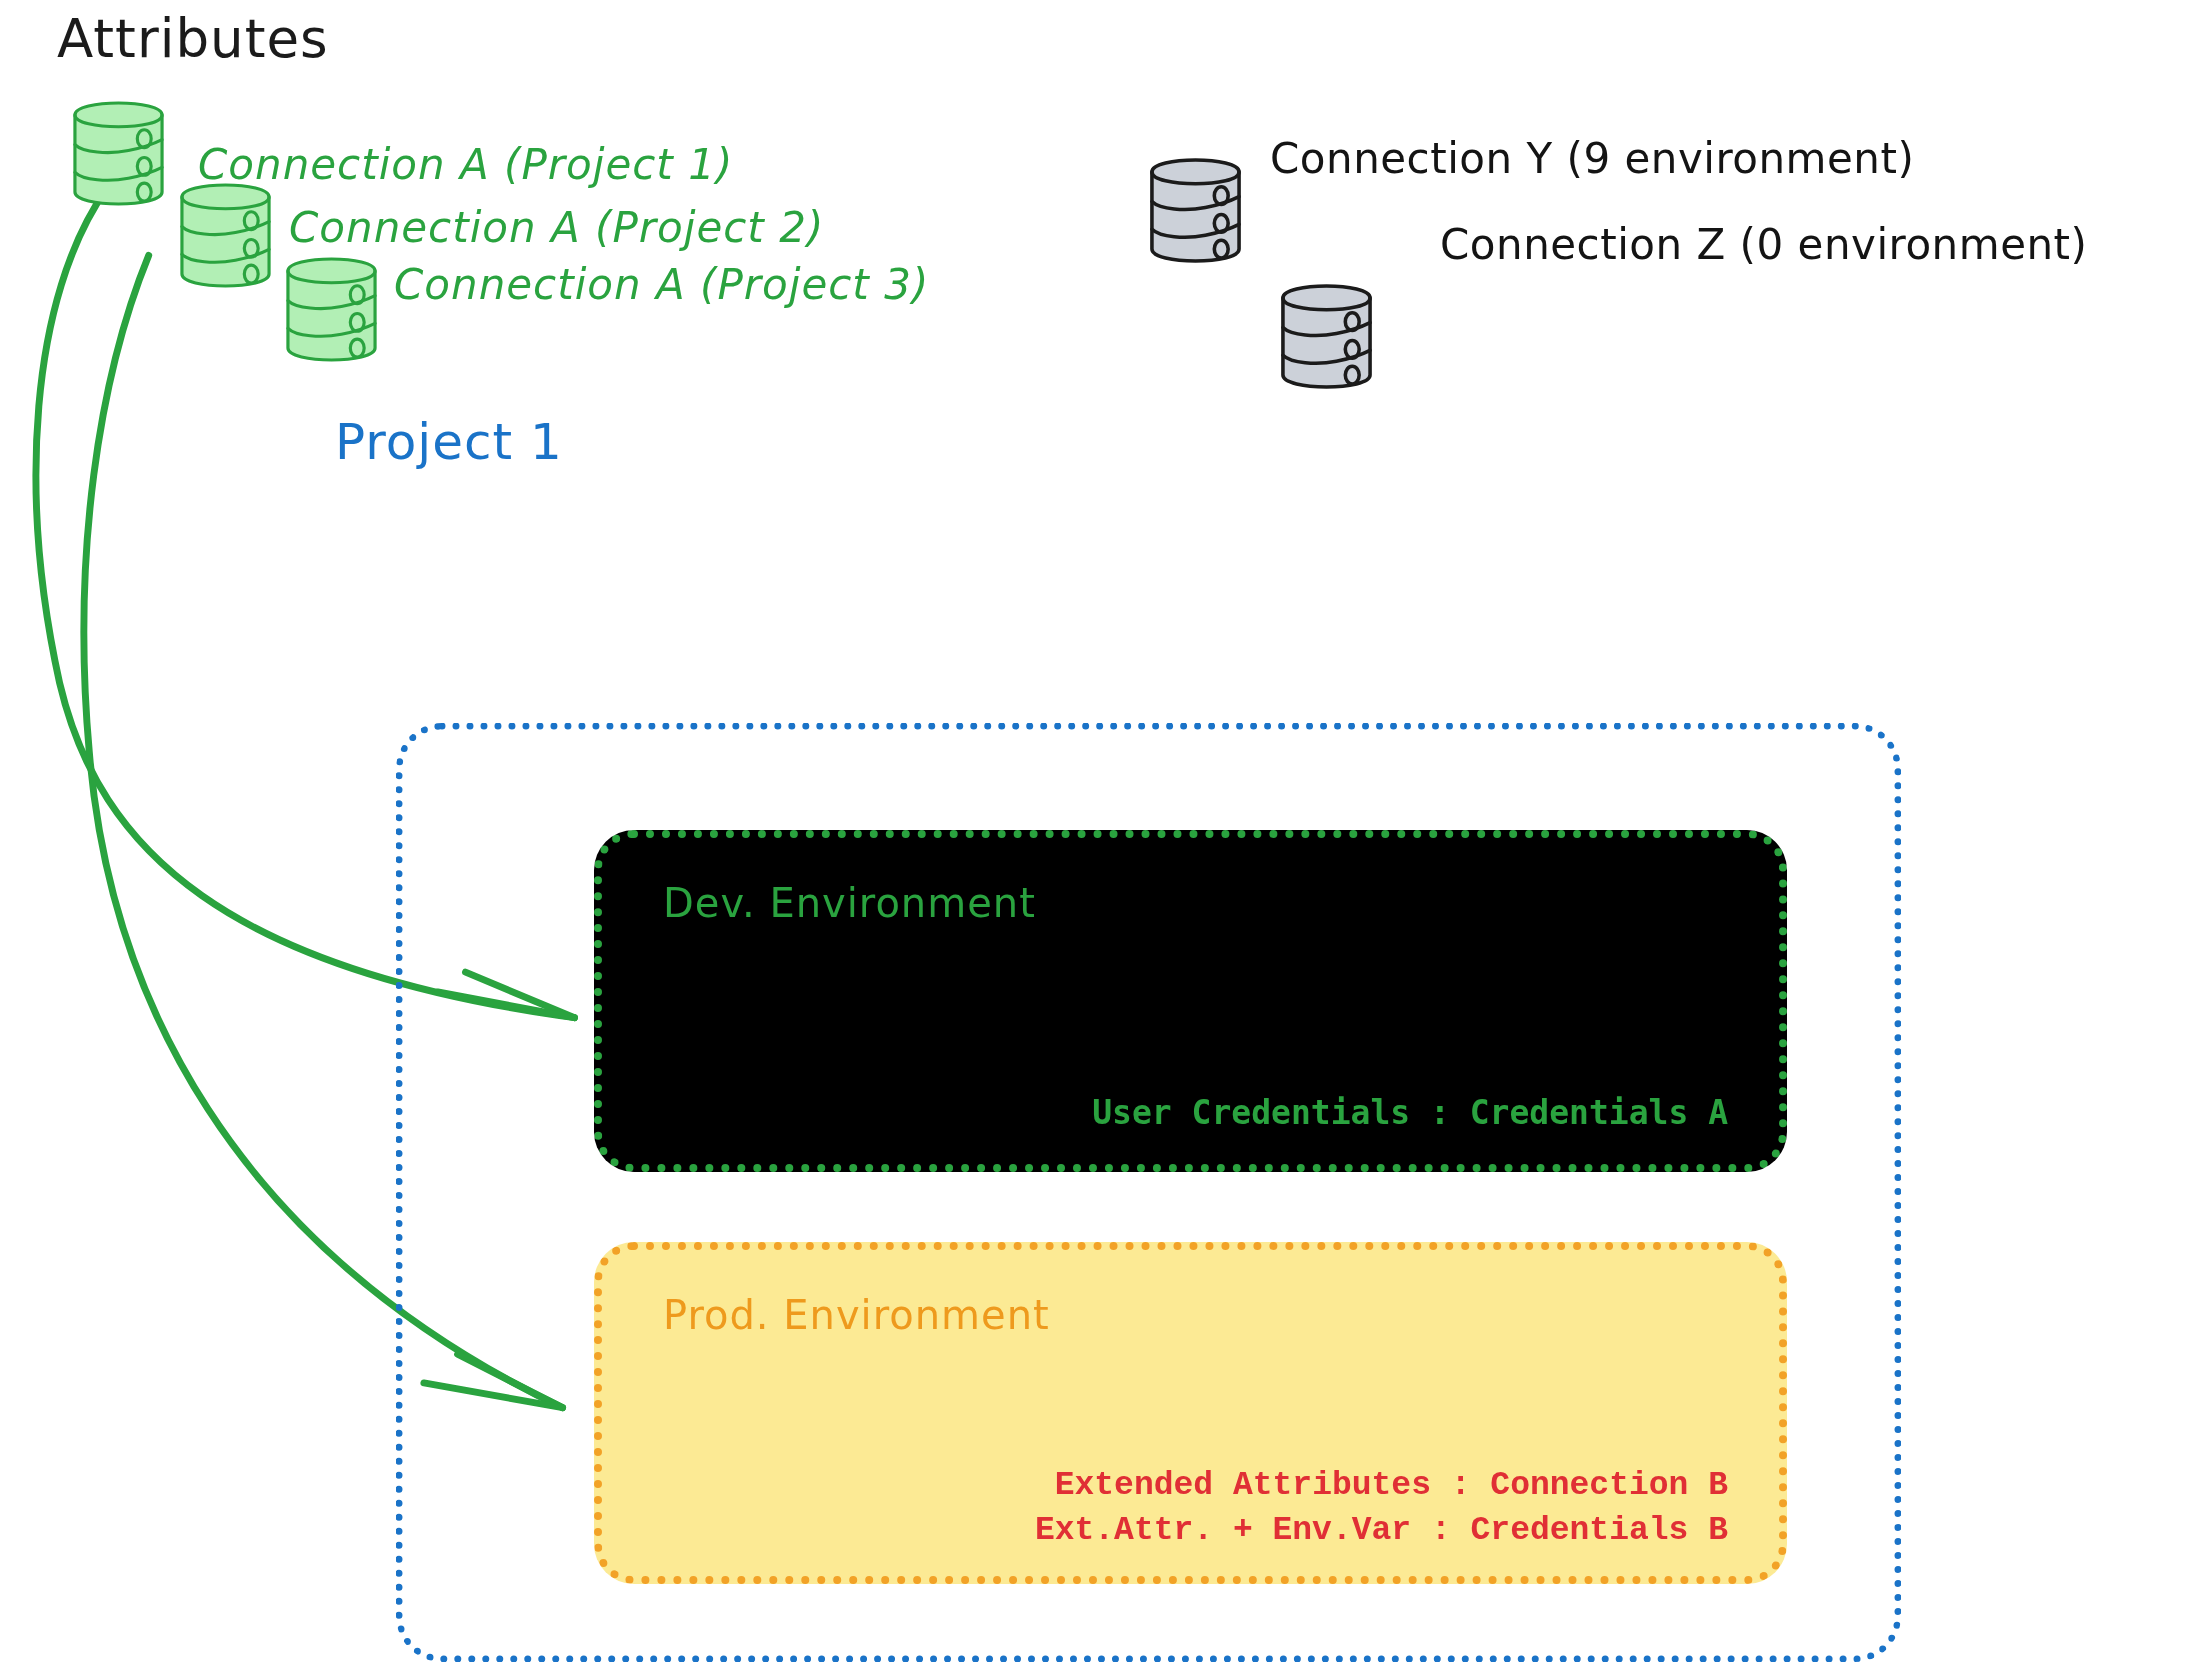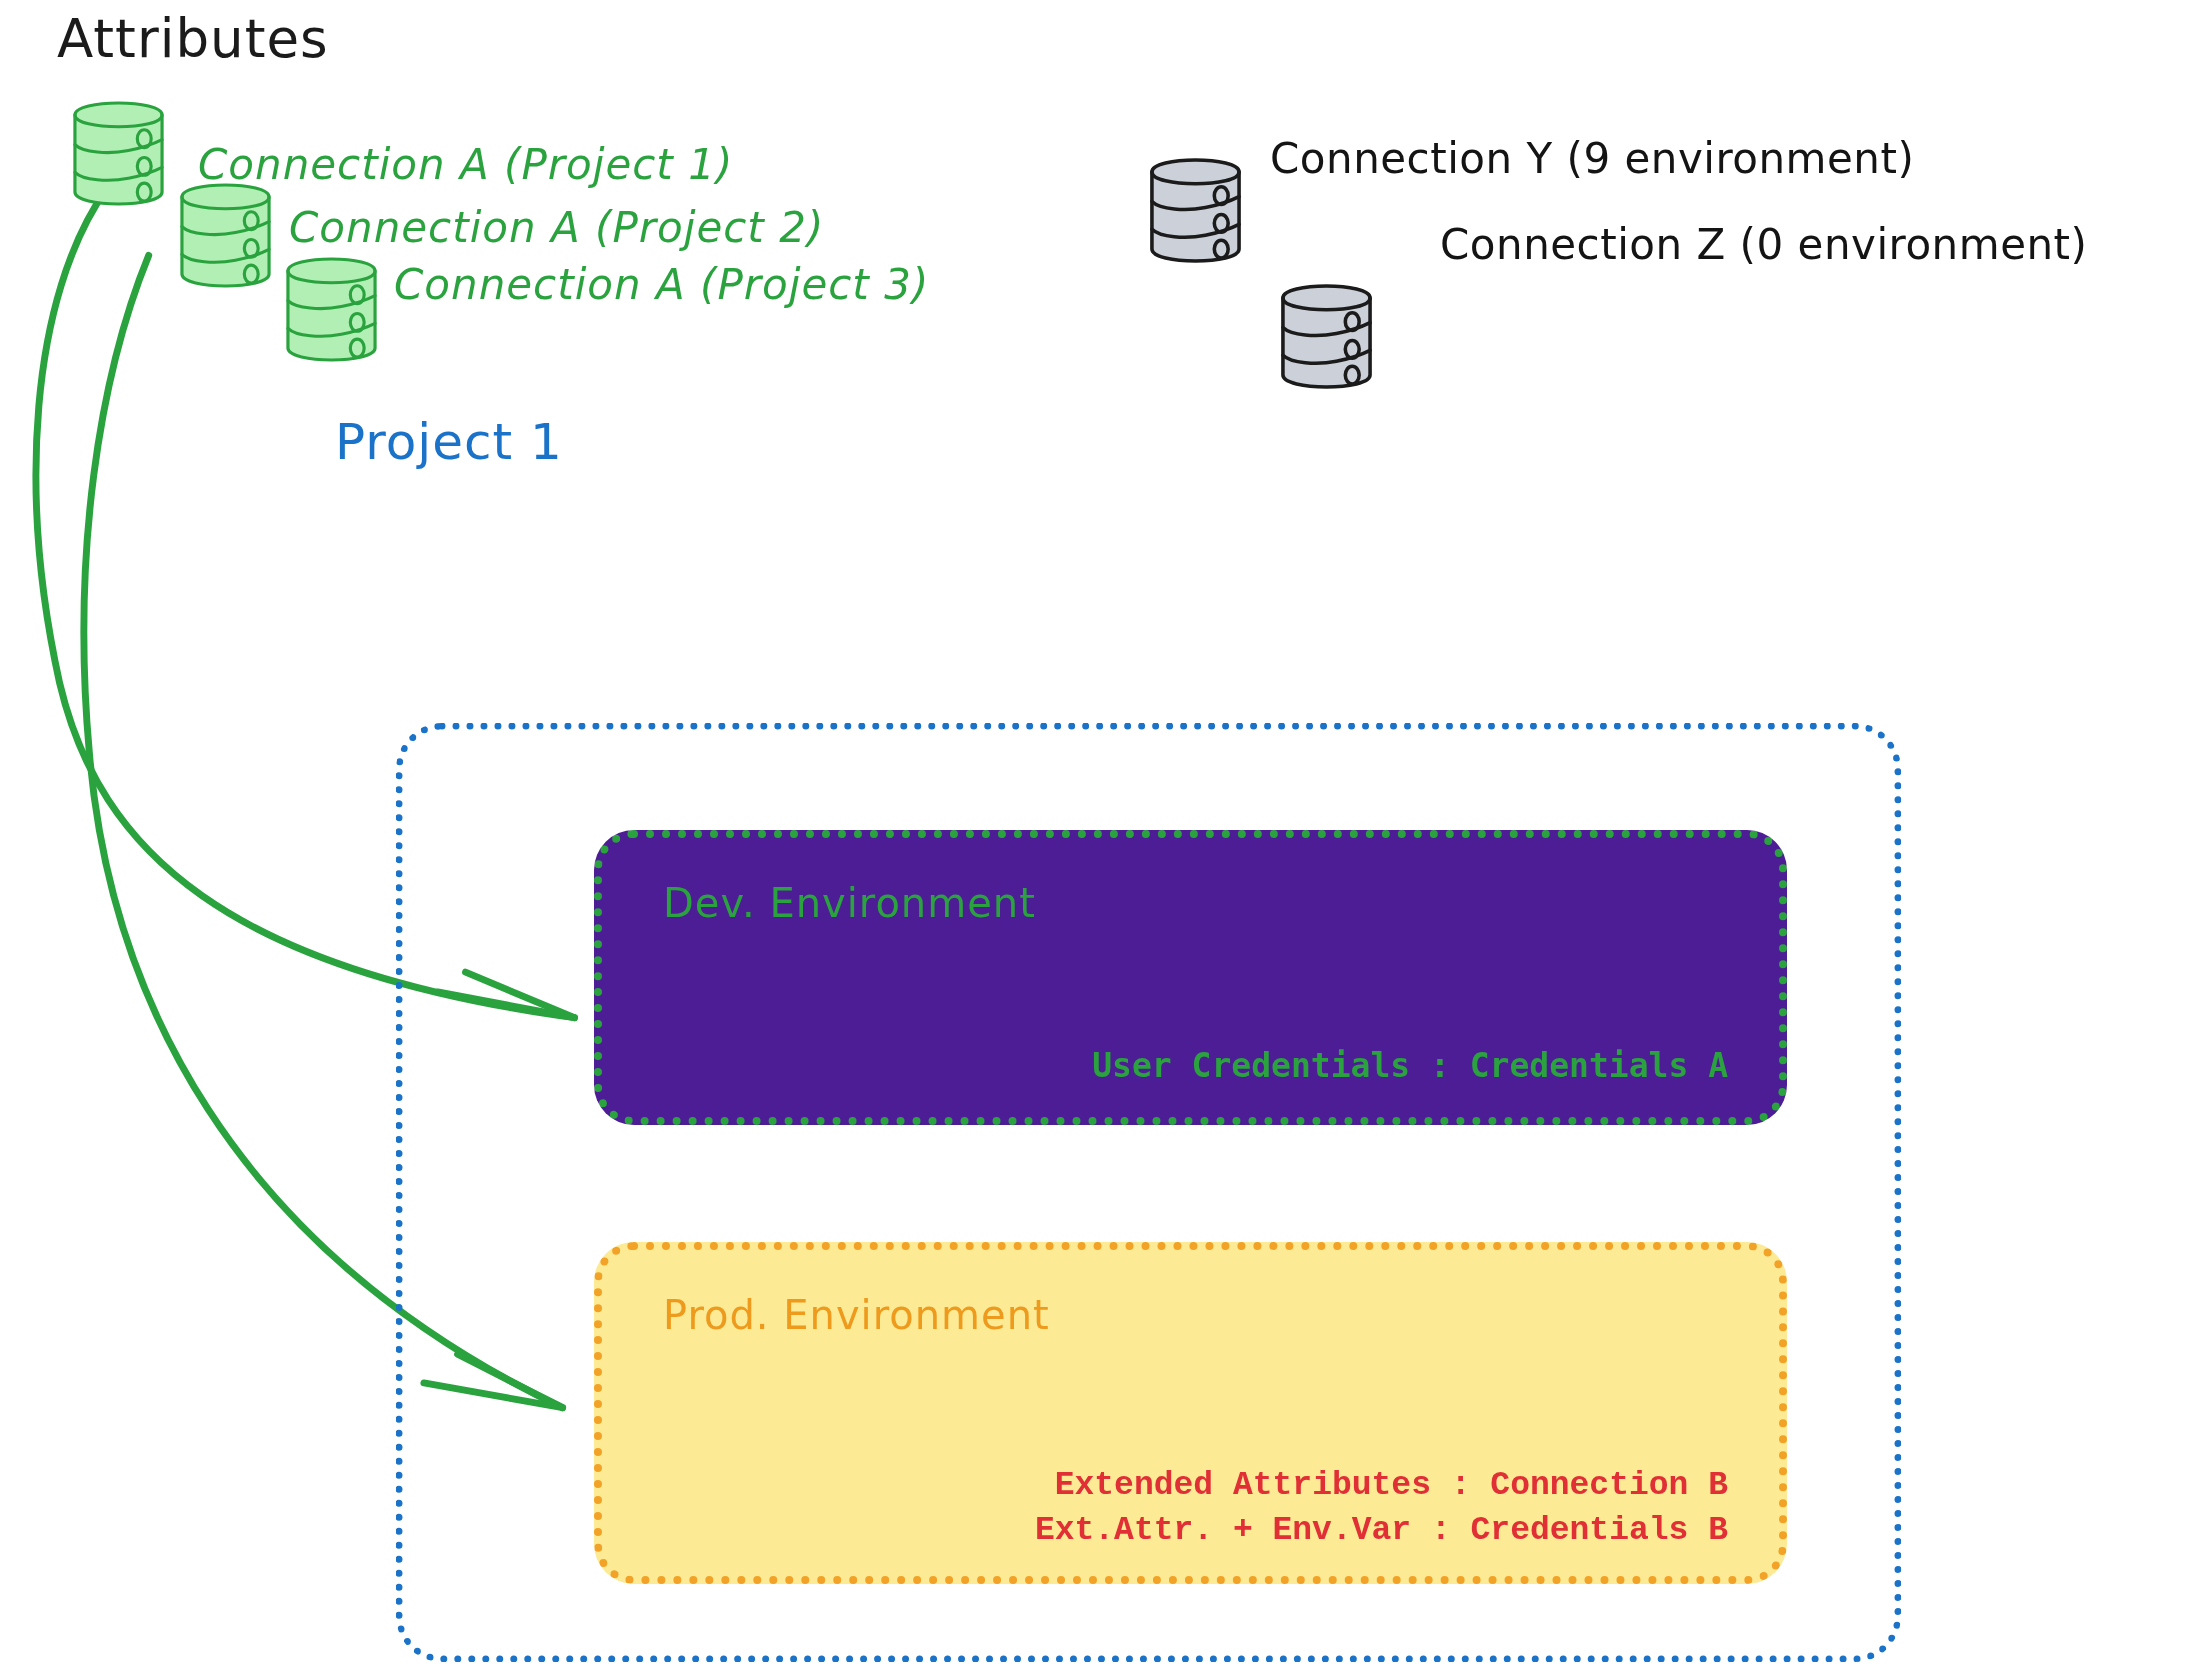--- a/index.html
+++ b/index.html
@@ -97,22 +97,22 @@
   .env-box {
     position: absolute;
     box-sizing: border-box;
     border-radius: 40px;
   }
 
   .env-box.dev {
     left: 594px;
     top: 830px;
     width: 1193px;
-    height: 295px;
-    background: #4c1d95;
+    height: 342px;
+    background: #000000;
     border: 8px dotted #2aa33f;
   }
 
   .env-box.prod {
     left: 594px;
     top: 1242px;
     width: 1193px;
     height: 342px;
     background: #fcea94;
     border: 8px dotted #f2a227;

